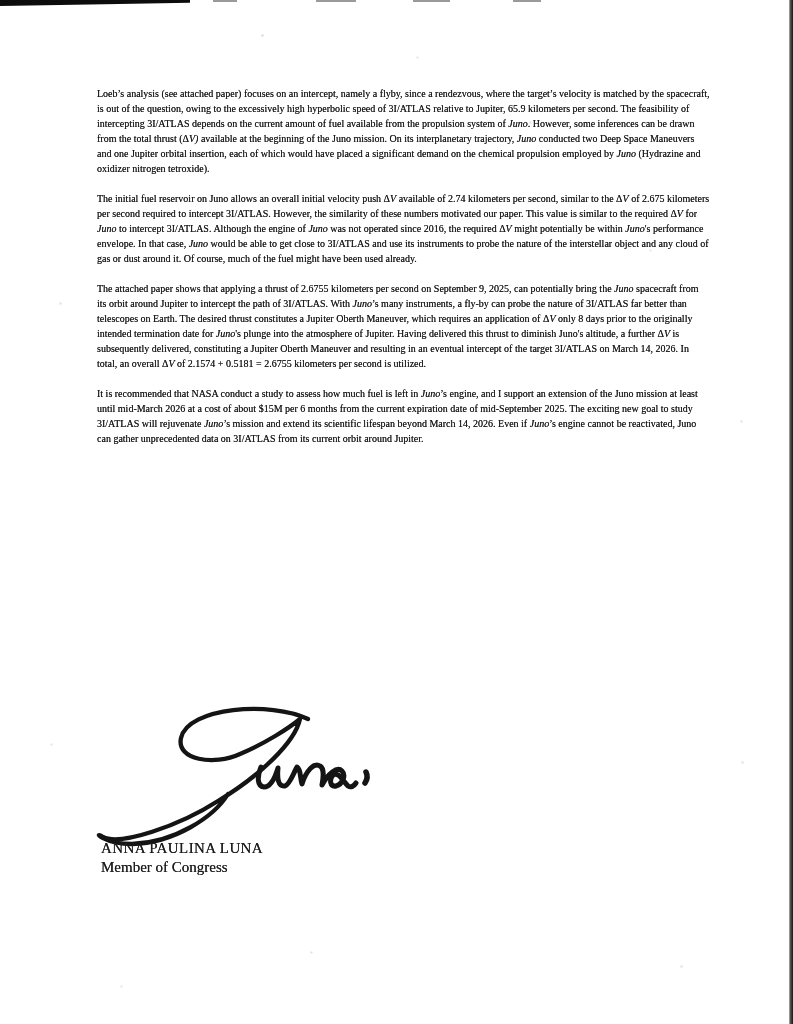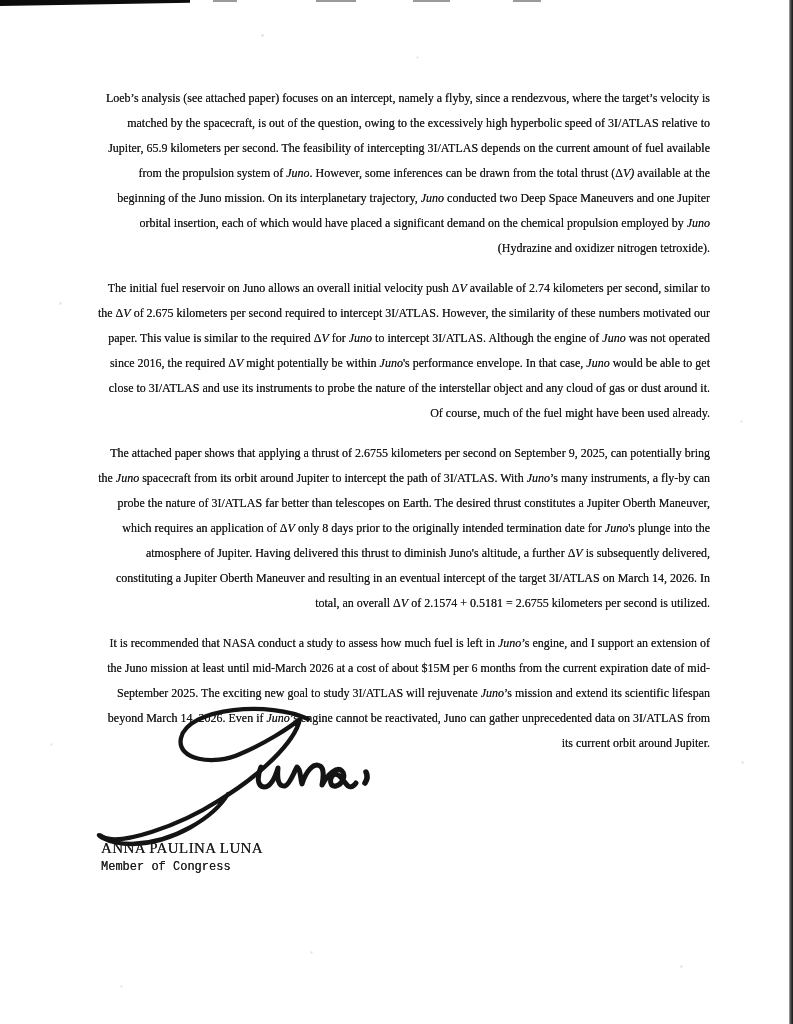--- a/index.html
+++ b/index.html
@@ -43,44 +43,44 @@
       51px 744px 0 0.5px rgba(0,0,0,0.1),
       417px 57px 0 0.5px rgba(0,0,0,0.1),
       650px 250px 0 0.5px rgba(0,0,0,0.1);
   }
   
   .letter-body {
     position: absolute;
     left: 97px; top: 86px;
     width: 613px;
     color: var(--ink, #1c1c1c);
-    font-size: 12px;
-    line-height: 25px;
-    text-align: right;
+    font-size: 10px;
+    line-height: 15px;
+    text-align: left;
     text-shadow: 0 0 0.35px rgba(20,20,20,0.85);
   }
   .letter-body p { margin: 0 0 15px 0; }
   .letter-body i { font-style: italic; }
   
   .signature-wrap {
     position: absolute; left: 75px; top: 698px;
     width: 300px; height: 160px;
   }
   .signature-wrap svg { display: block; width: 100%; height: 100%; }
   
   .signer-block {
     position: absolute; left: 101px; top: 839px;
     color: var(--ink, #1c1c1c);
     text-shadow: 0 0 0.35px rgba(20,20,20,0.85);
   }
   .signer-name {
     font-size: 15px; line-height: 19px; letter-spacing: 0.4px;
   }
   .signer-title {
-    font-size: 12px; line-height: 19px; font-family: Liberation Mono, monospace;
+    font-size: 15px; line-height: 19px;
   }
 </style>
 </head>
 <body>
 
 <div class="page">
 
   <div class="scan-top-bar"></div>
   <div class="scan-top-dash dash-1"></div>
   <div class="scan-top-dash dash-2"></div>

